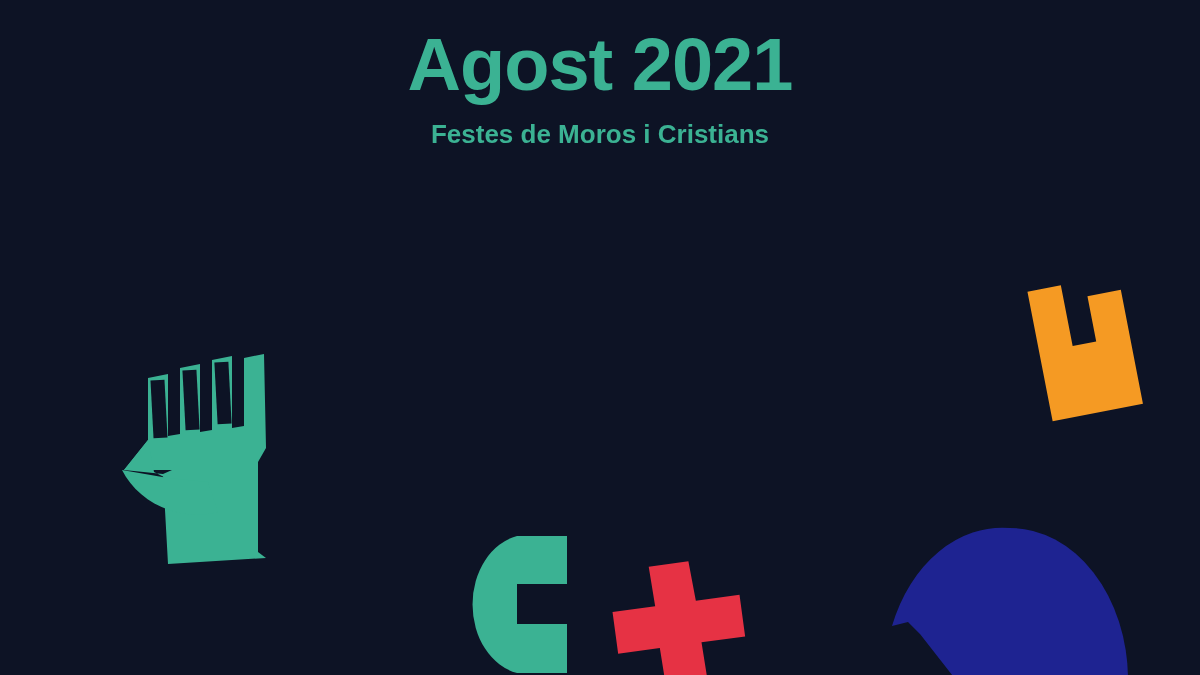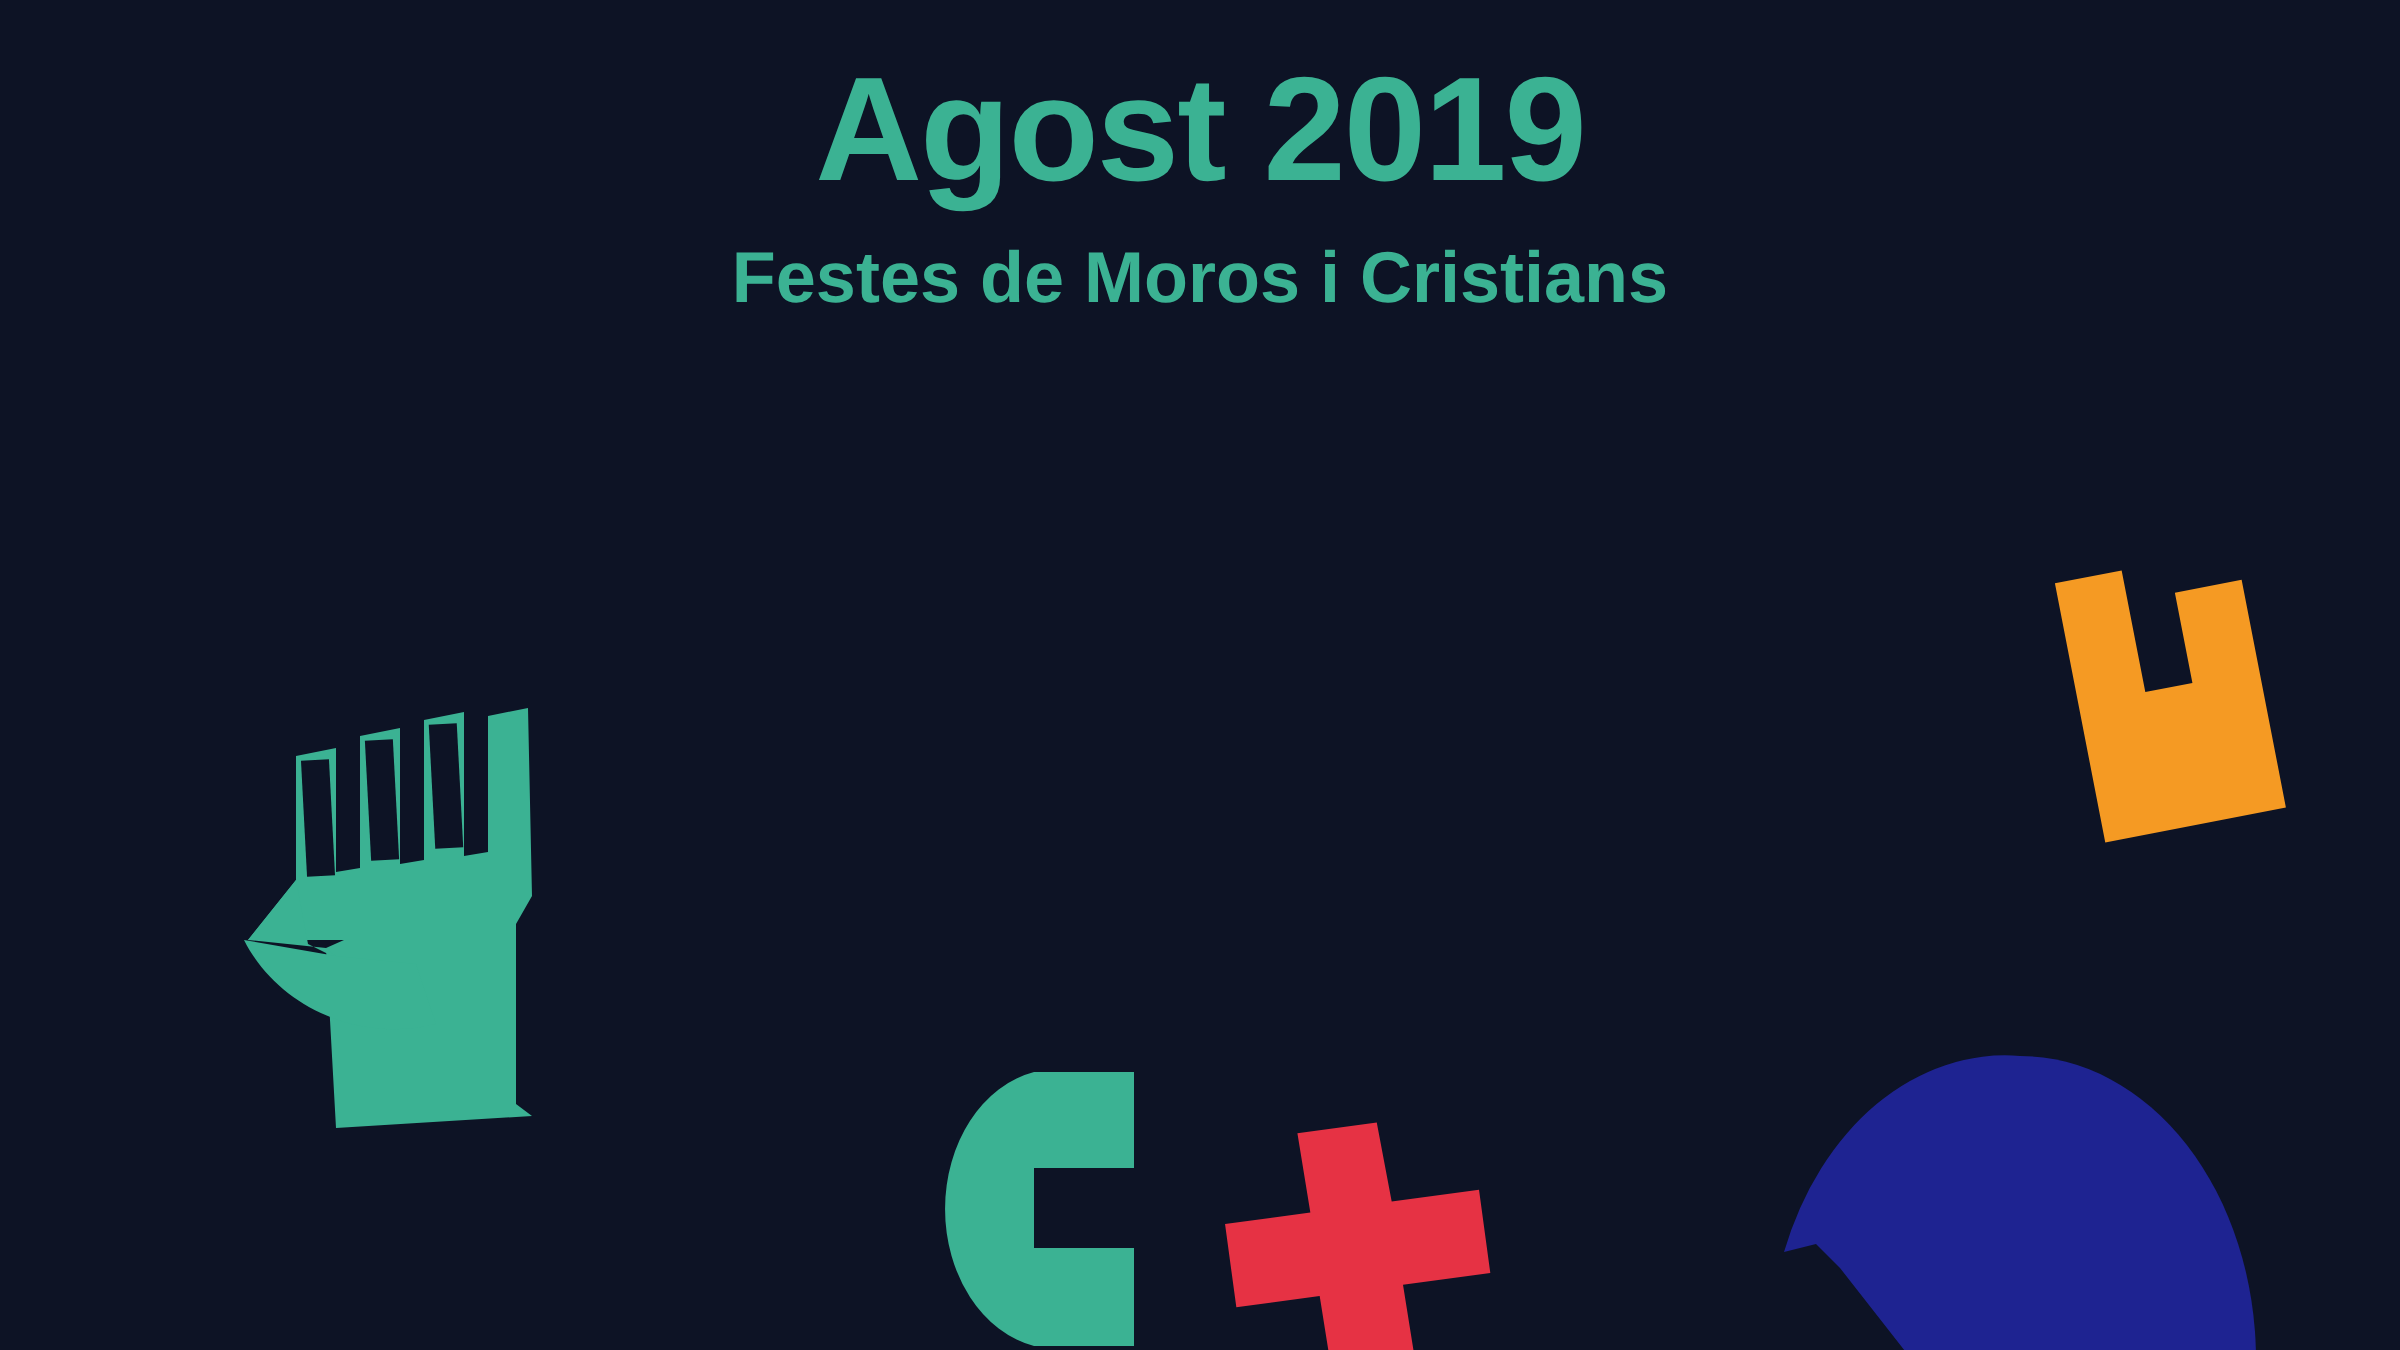--- a/index.html
+++ b/index.html
@@ -49,21 +49,21 @@
     line-height: 1;
     letter-spacing: -1px;
     margin: 0;
     padding-top: 28px;
     white-space: nowrap;
   }
   .tagline {
     color: #3bb293;
     font-family: "Liberation Sans", sans-serif;
     font-weight: bold;
-    font-size: 36px;
+    font-size: 26px;
     line-height: 1;
     letter-spacing: 0px;
     margin: 0;
     padding-top: 19px;
     white-space: nowrap;
   }
 
   
   .shape { position: absolute; z-index: 1; }
 
@@ -148,17 +148,17 @@
   </div>
 
   <div class="shape" id="shape-blue-circle">
     <svg viewBox="0 0 265 170" width="265" height="170" aria-hidden="true">
       <path d="M132 170 L132 18 A 118 152 0 0 1 250 170 Z" fill="#1e2391"></path>
       <path d="M132 170 L132 18 A 118 152 0 0 0 14 116 L 30 112 L 42 124 L 78 170 Z" fill="#1e2391"></path>
     </svg>
   </div>
 
   <div class="text-stack">
-    <div class="season">Agost 2019</div>
+    <div class="season">Agost 2021</div>
     <div class="tagline">Festes de Moros i Cristians</div>
   </div>
 
 </div>
 
 </body></html>

